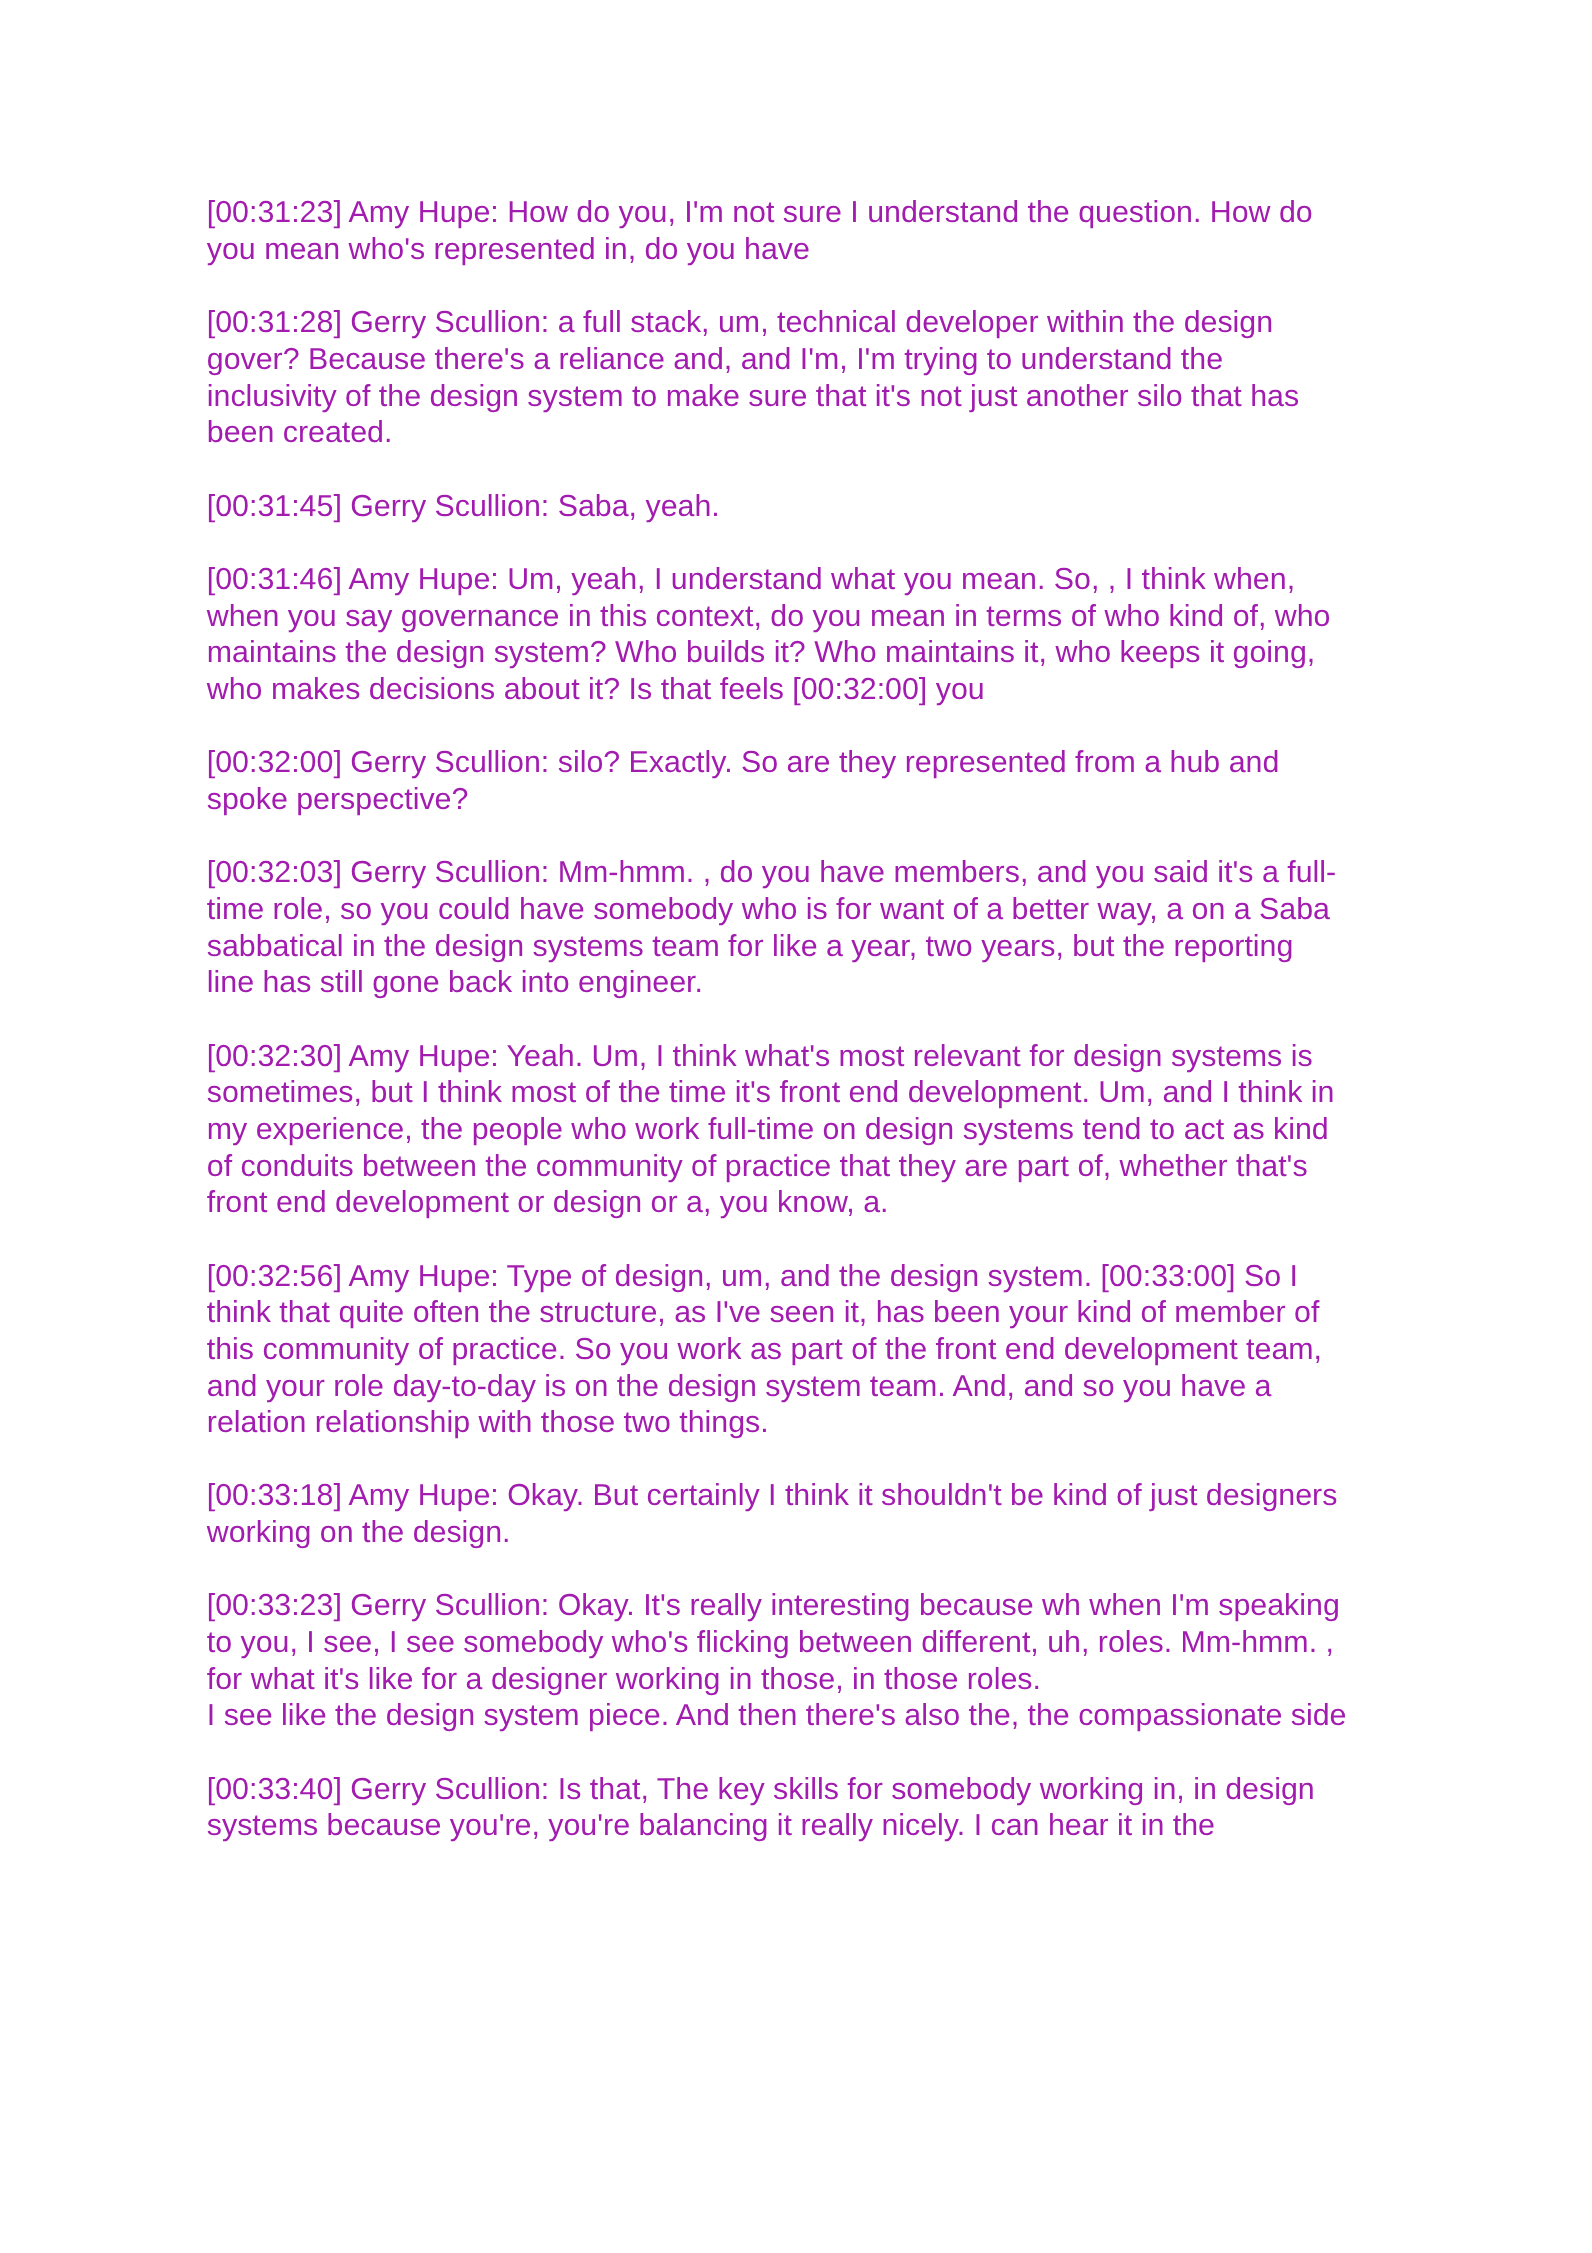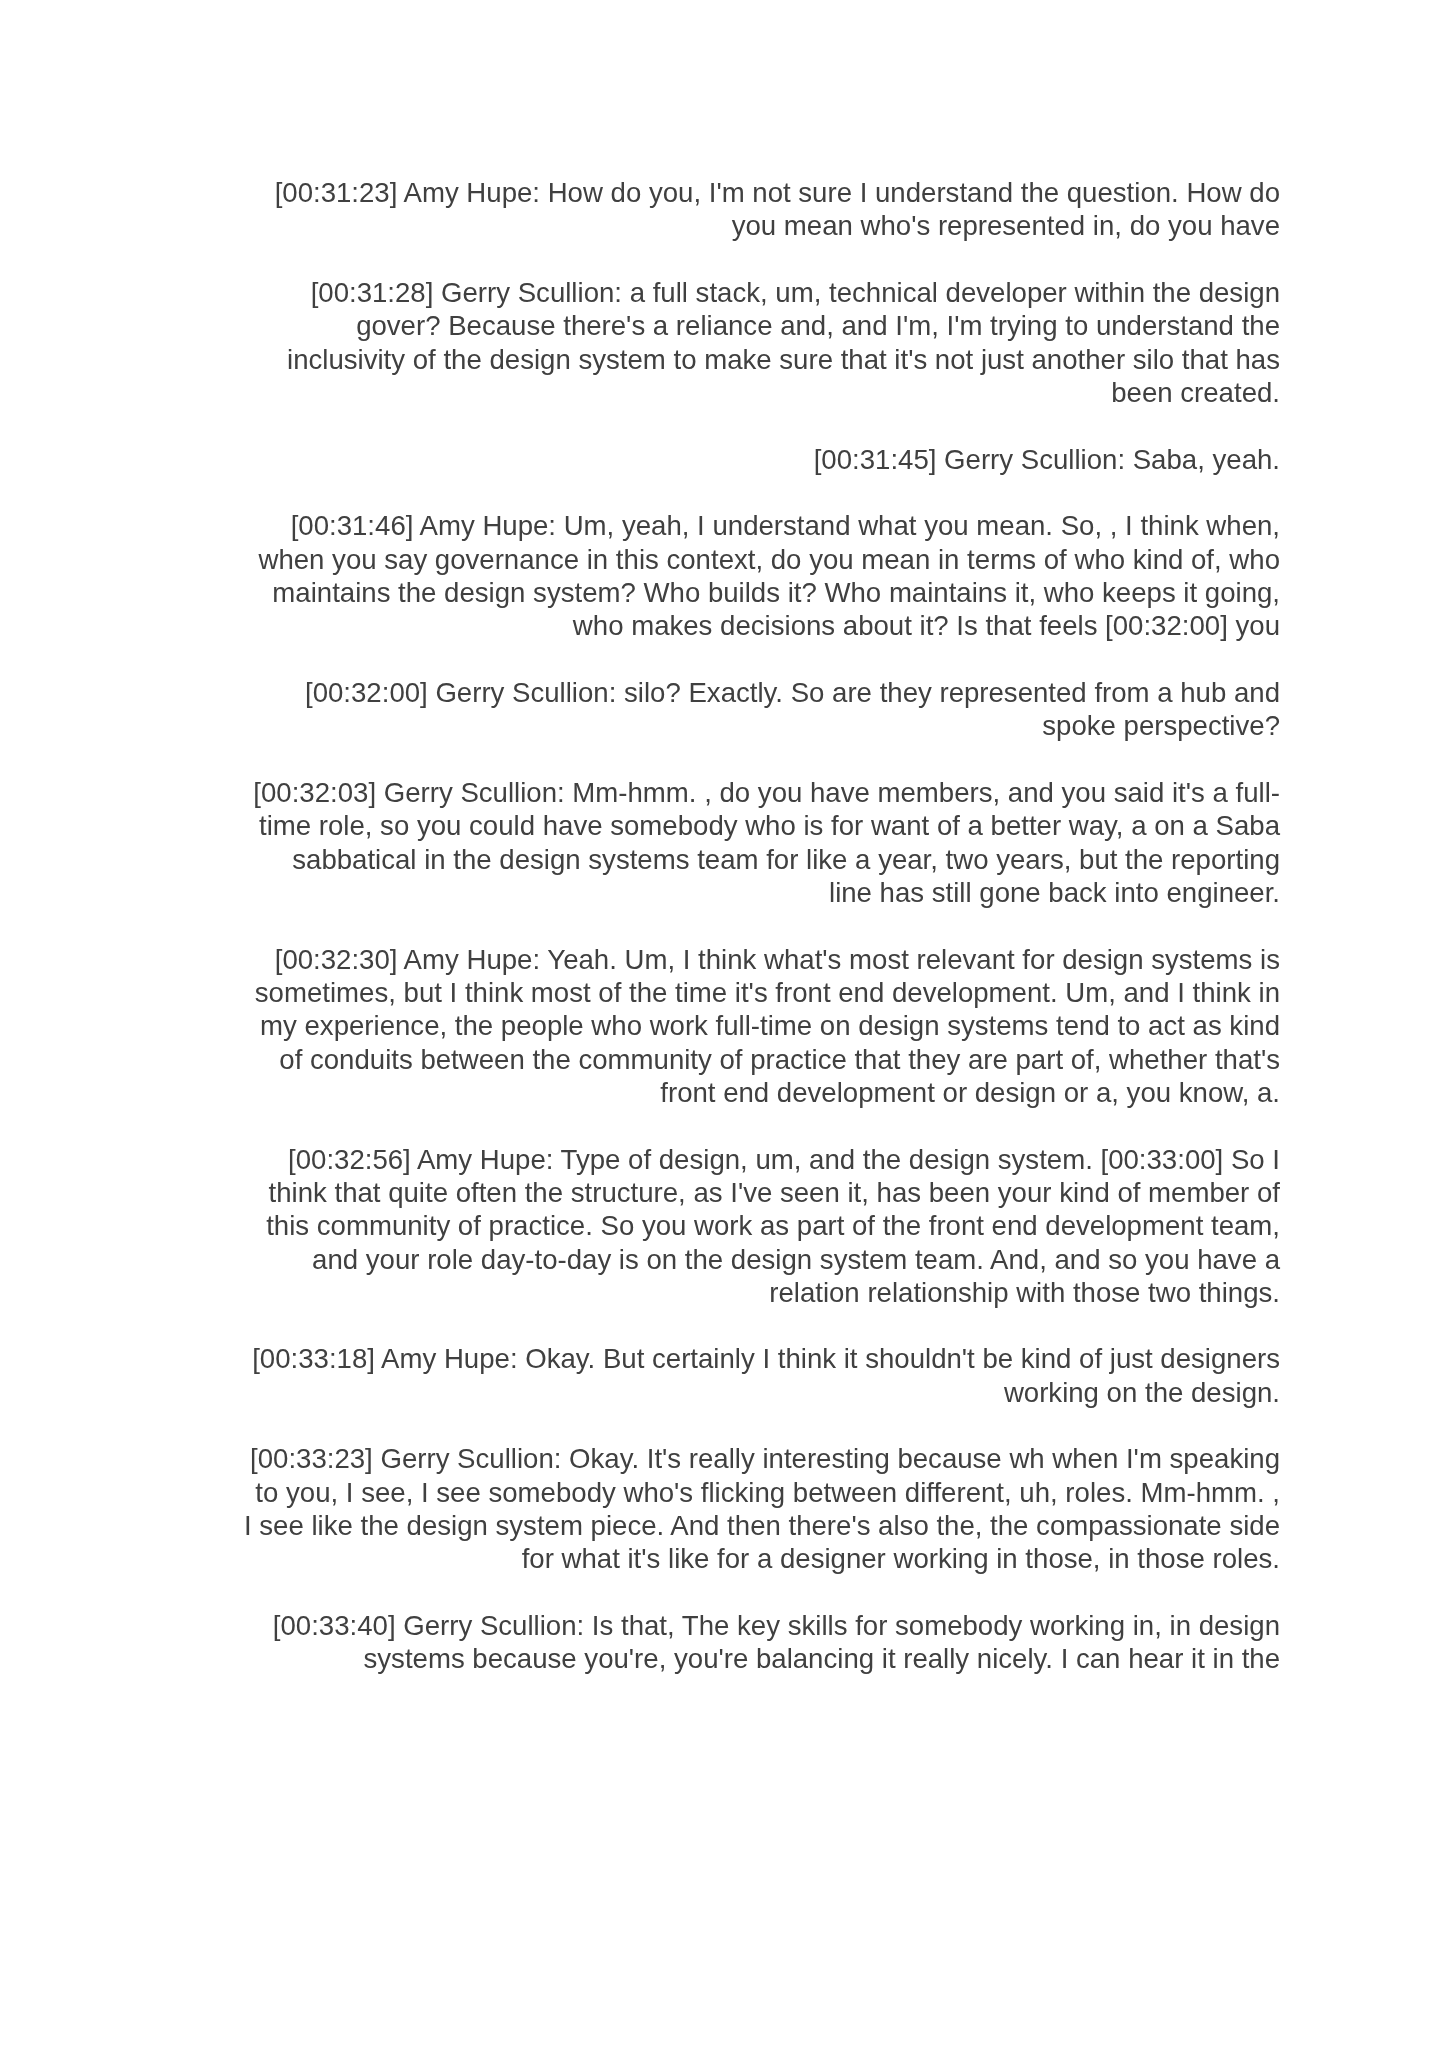--- a/index.html
+++ b/index.html
@@ -8,28 +8,27 @@
       background: #ffffff;
     }
     body {
       width: 1447px;
       height: 2048px;
       position: relative;
       overflow: hidden;
     }
     .page {
       position: absolute;
-      left: 160px;
+      left: 188px;
       top: 176px;
       width: 1120px;
       font-family: "Liberation Sans", sans-serif;
       font-size: 27.6px;
       line-height: 33.33px;
-      color: #404040;
-      text-align: right;
+      color: #a21caf;
     }
     .para {
       margin: 0 0 33.33px 0;
     }
     .line {
       display: block;
       white-space: nowrap;
     }
   </style>
 </head>
@@ -90,22 +89,22 @@
   </p>
 
   <p class="para">
     <span class="line">[00:33:18] Amy Hupe: Okay. But certainly I think it shouldn't be kind of just designers</span>
     <span class="line">working on the design.</span>
   </p>
 
   <p class="para">
     <span class="line">[00:33:23] Gerry Scullion: Okay. It's really interesting because wh when I'm speaking</span>
     <span class="line">to you, I see, I see somebody who's flicking between different, uh, roles. Mm-hmm. ,</span>
+    <span class="line">for what it's like for a designer working in those, in those roles.</span>
     <span class="line">I see like the design system piece. And then there's also the, the compassionate side</span>
-    <span class="line">for what it's like for a designer working in those, in those roles.</span>
   </p>
 
   <p class="para">
     <span class="line">[00:33:40] Gerry Scullion: Is that, The key skills for somebody working in, in design</span>
     <span class="line">systems because you're, you're balancing it really nicely. I can hear it in the</span>
   </p>
 
 </div>
 
 </body></html>

